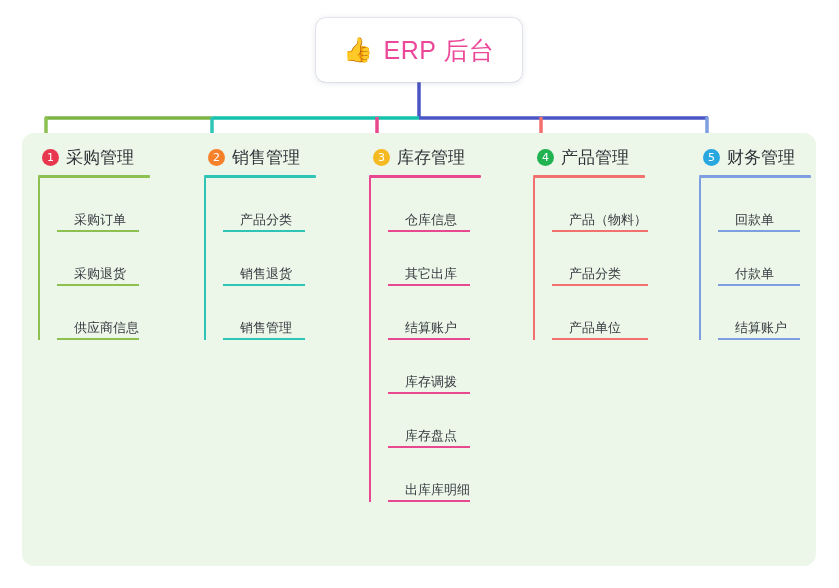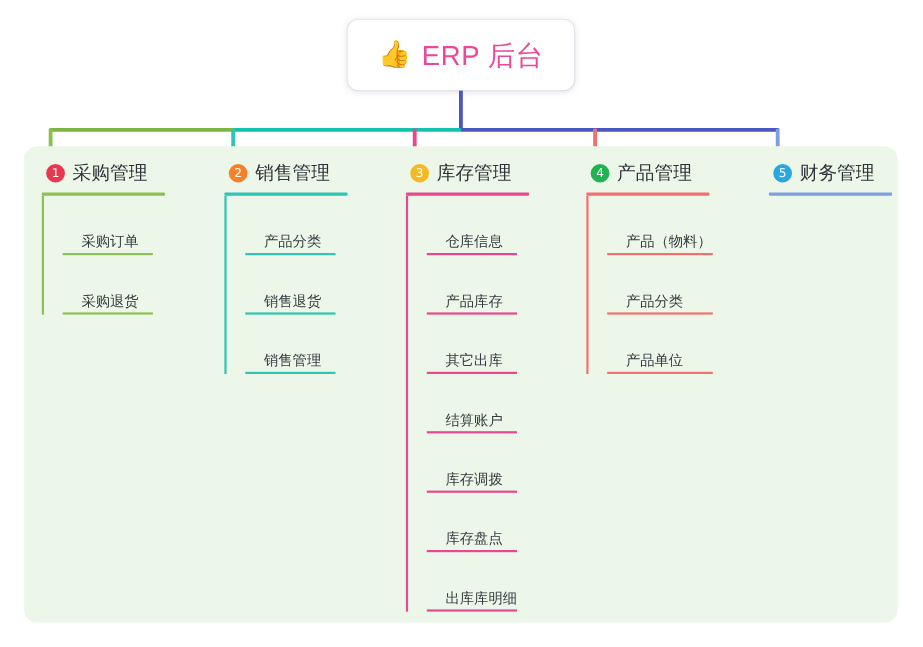--- a/index.html
+++ b/index.html
@@ -163,20 +163,24 @@
       <div class="branch-items">
         <div class="spine" style="background: rgb(140, 193, 82); left: 0px;"></div>
         <div class="leaf">
           <span class="leaf-label">采购订单</span>
           <div class="leaf-rule" style="background: rgb(140, 193, 82); width: 82px;"></div>
         </div>
         <div class="leaf">
           <span class="leaf-label">采购退货</span>
           <div class="leaf-rule" style="background: rgb(140, 193, 82); width: 82px;"></div>
         </div>
+        <div class="leaf">
+          <span class="leaf-label">供应商信息</span>
+          <div class="leaf-rule" style="background: rgb(140, 193, 82); width: 82px;"></div>
+        </div>
       </div>
     </div>
     <div class="branch" style="left: 204px; width: 150px;">
       <div class="branch-head">
         <span class="badge" style="background: rgb(245, 130, 43);">2</span>
         <span class="branch-title">销售管理</span>
       </div>
       <div class="branch-rule" style="background: rgb(46, 196, 182); width: 112px;"></div>
       <div class="branch-items">
         <div class="spine" style="background: rgb(46, 196, 182); left: 0px;"></div>
@@ -200,24 +204,20 @@
         <span class="branch-title">库存管理</span>
       </div>
       <div class="branch-rule" style="background: rgb(232, 72, 143); width: 112px;"></div>
       <div class="branch-items">
         <div class="spine" style="background: rgb(232, 72, 143); left: 0px;"></div>
         <div class="leaf">
           <span class="leaf-label">仓库信息</span>
           <div class="leaf-rule" style="background: rgb(232, 72, 143); width: 82px;"></div>
         </div>
         <div class="leaf">
-          <span class="leaf-label">产品库存</span>
-          <div class="leaf-rule" style="background: rgb(232, 72, 143); width: 82px;"></div>
-        </div>
-        <div class="leaf">
           <span class="leaf-label">其它出库</span>
           <div class="leaf-rule" style="background: rgb(232, 72, 143); width: 82px;"></div>
         </div>
         <div class="leaf">
           <span class="leaf-label">结算账户</span>
           <div class="leaf-rule" style="background: rgb(232, 72, 143); width: 82px;"></div>
         </div>
         <div class="leaf">
           <span class="leaf-label">库存调拨</span>
           <div class="leaf-rule" style="background: rgb(232, 72, 143); width: 82px;"></div>
@@ -253,14 +253,29 @@
           <div class="leaf-rule" style="background: rgb(242, 112, 110); width: 96px;"></div>
         </div>
       </div>
     </div>
     <div class="branch" style="left: 699px; width: 130px;">
       <div class="branch-head">
         <span class="badge" style="background: rgb(41, 168, 224);">5</span>
         <span class="branch-title">财务管理</span>
       </div>
       <div class="branch-rule" style="background: rgb(125, 159, 224); width: 112px;"></div>
+      <div class="branch-items">
+        <div class="spine" style="background: rgb(125, 159, 224); left: 0px;"></div>
+        <div class="leaf">
+          <span class="leaf-label">回款单</span>
+          <div class="leaf-rule" style="background: rgb(125, 159, 224); width: 82px;"></div>
+        </div>
+        <div class="leaf">
+          <span class="leaf-label">付款单</span>
+          <div class="leaf-rule" style="background: rgb(125, 159, 224); width: 82px;"></div>
+        </div>
+        <div class="leaf">
+          <span class="leaf-label">结算账户</span>
+          <div class="leaf-rule" style="background: rgb(125, 159, 224); width: 82px;"></div>
+        </div>
+      </div>
     </div>
   </div>
 
 </body></html>

